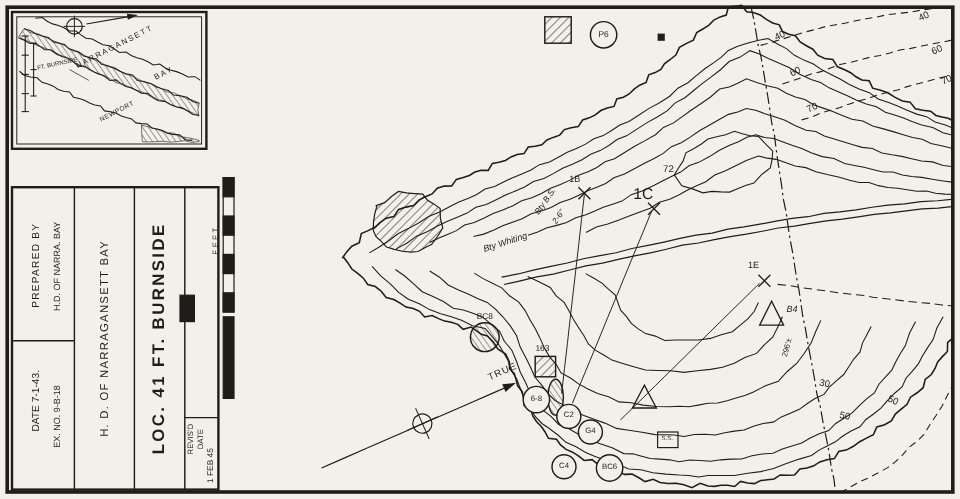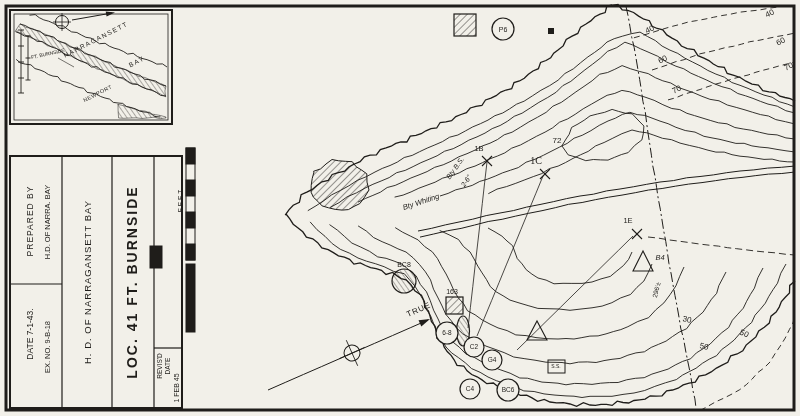--- a/index.html
+++ b/index.html
@@ -199,21 +199,21 @@
   <span class="lbl" style="left:770px;top:14px;font-size:8px;transform:translate(-50%,-50%) rotate(-25deg);">40</span>
   <span class="lbl" style="left:781px;top:42px;font-size:8px;transform:translate(-50%,-50%) rotate(-25deg);">60</span>
   <span class="lbl" style="left:789px;top:67px;font-size:8px;transform:translate(-50%,-50%) rotate(-25deg);">70</span>
 
   <span class="lbl" style="left:687px;top:320px;font-size:8px;transform:translate(-50%,-50%) rotate(12deg);">30</span>
   <span class="lbl" style="left:704px;top:347px;font-size:8px;transform:translate(-50%,-50%) rotate(12deg);">50</span>
   <span class="lbl" style="left:744px;top:334px;font-size:8px;transform:translate(-50%,-50%) rotate(25deg);">50</span>
   <span class="lbl" style="left:557px;top:141px;font-size:8px;transform:translate(-50%,-50%);">72</span>
 
   <span class="lbl" style="left:479px;top:149px;font-size:7.5px;transform:translate(-50%,-50%);">1B</span>
-  <span class="lbl" style="left:536px;top:161px;font-size:10px;transform:translate(-50%,-50%);font-family:Liberation Serif, serif;">1C</span>
+  <span class="lbl" style="left:536px;top:161px;font-size:13px;transform:translate(-50%,-50%);">1C</span>
   <span class="lbl" style="left:628px;top:221px;font-size:7.5px;transform:translate(-50%,-50%);">1E</span>
 
   <span class="lbl" style="left:503px;top:29px;font-size:7px;transform:translate(-50%,-50%);">P6</span>
   <span class="lbl" style="left:404px;top:264px;font-size:7px;transform:translate(-50%,-50%);">BC8</span>
   <span class="lbl" style="left:447px;top:333px;font-size:6.5px;transform:translate(-50%,-50%);">6-8</span>
   <span class="lbl" style="left:474px;top:347px;font-size:6.5px;transform:translate(-50%,-50%);">C2</span>
   <span class="lbl" style="left:492px;top:360px;font-size:6.5px;transform:translate(-50%,-50%);">G4</span>
   <span class="lbl" style="left:470px;top:389px;font-size:6.5px;transform:translate(-50%,-50%);">C4</span>
   <span class="lbl" style="left:508px;top:390px;font-size:6.5px;transform:translate(-50%,-50%);">BC6</span>
 

